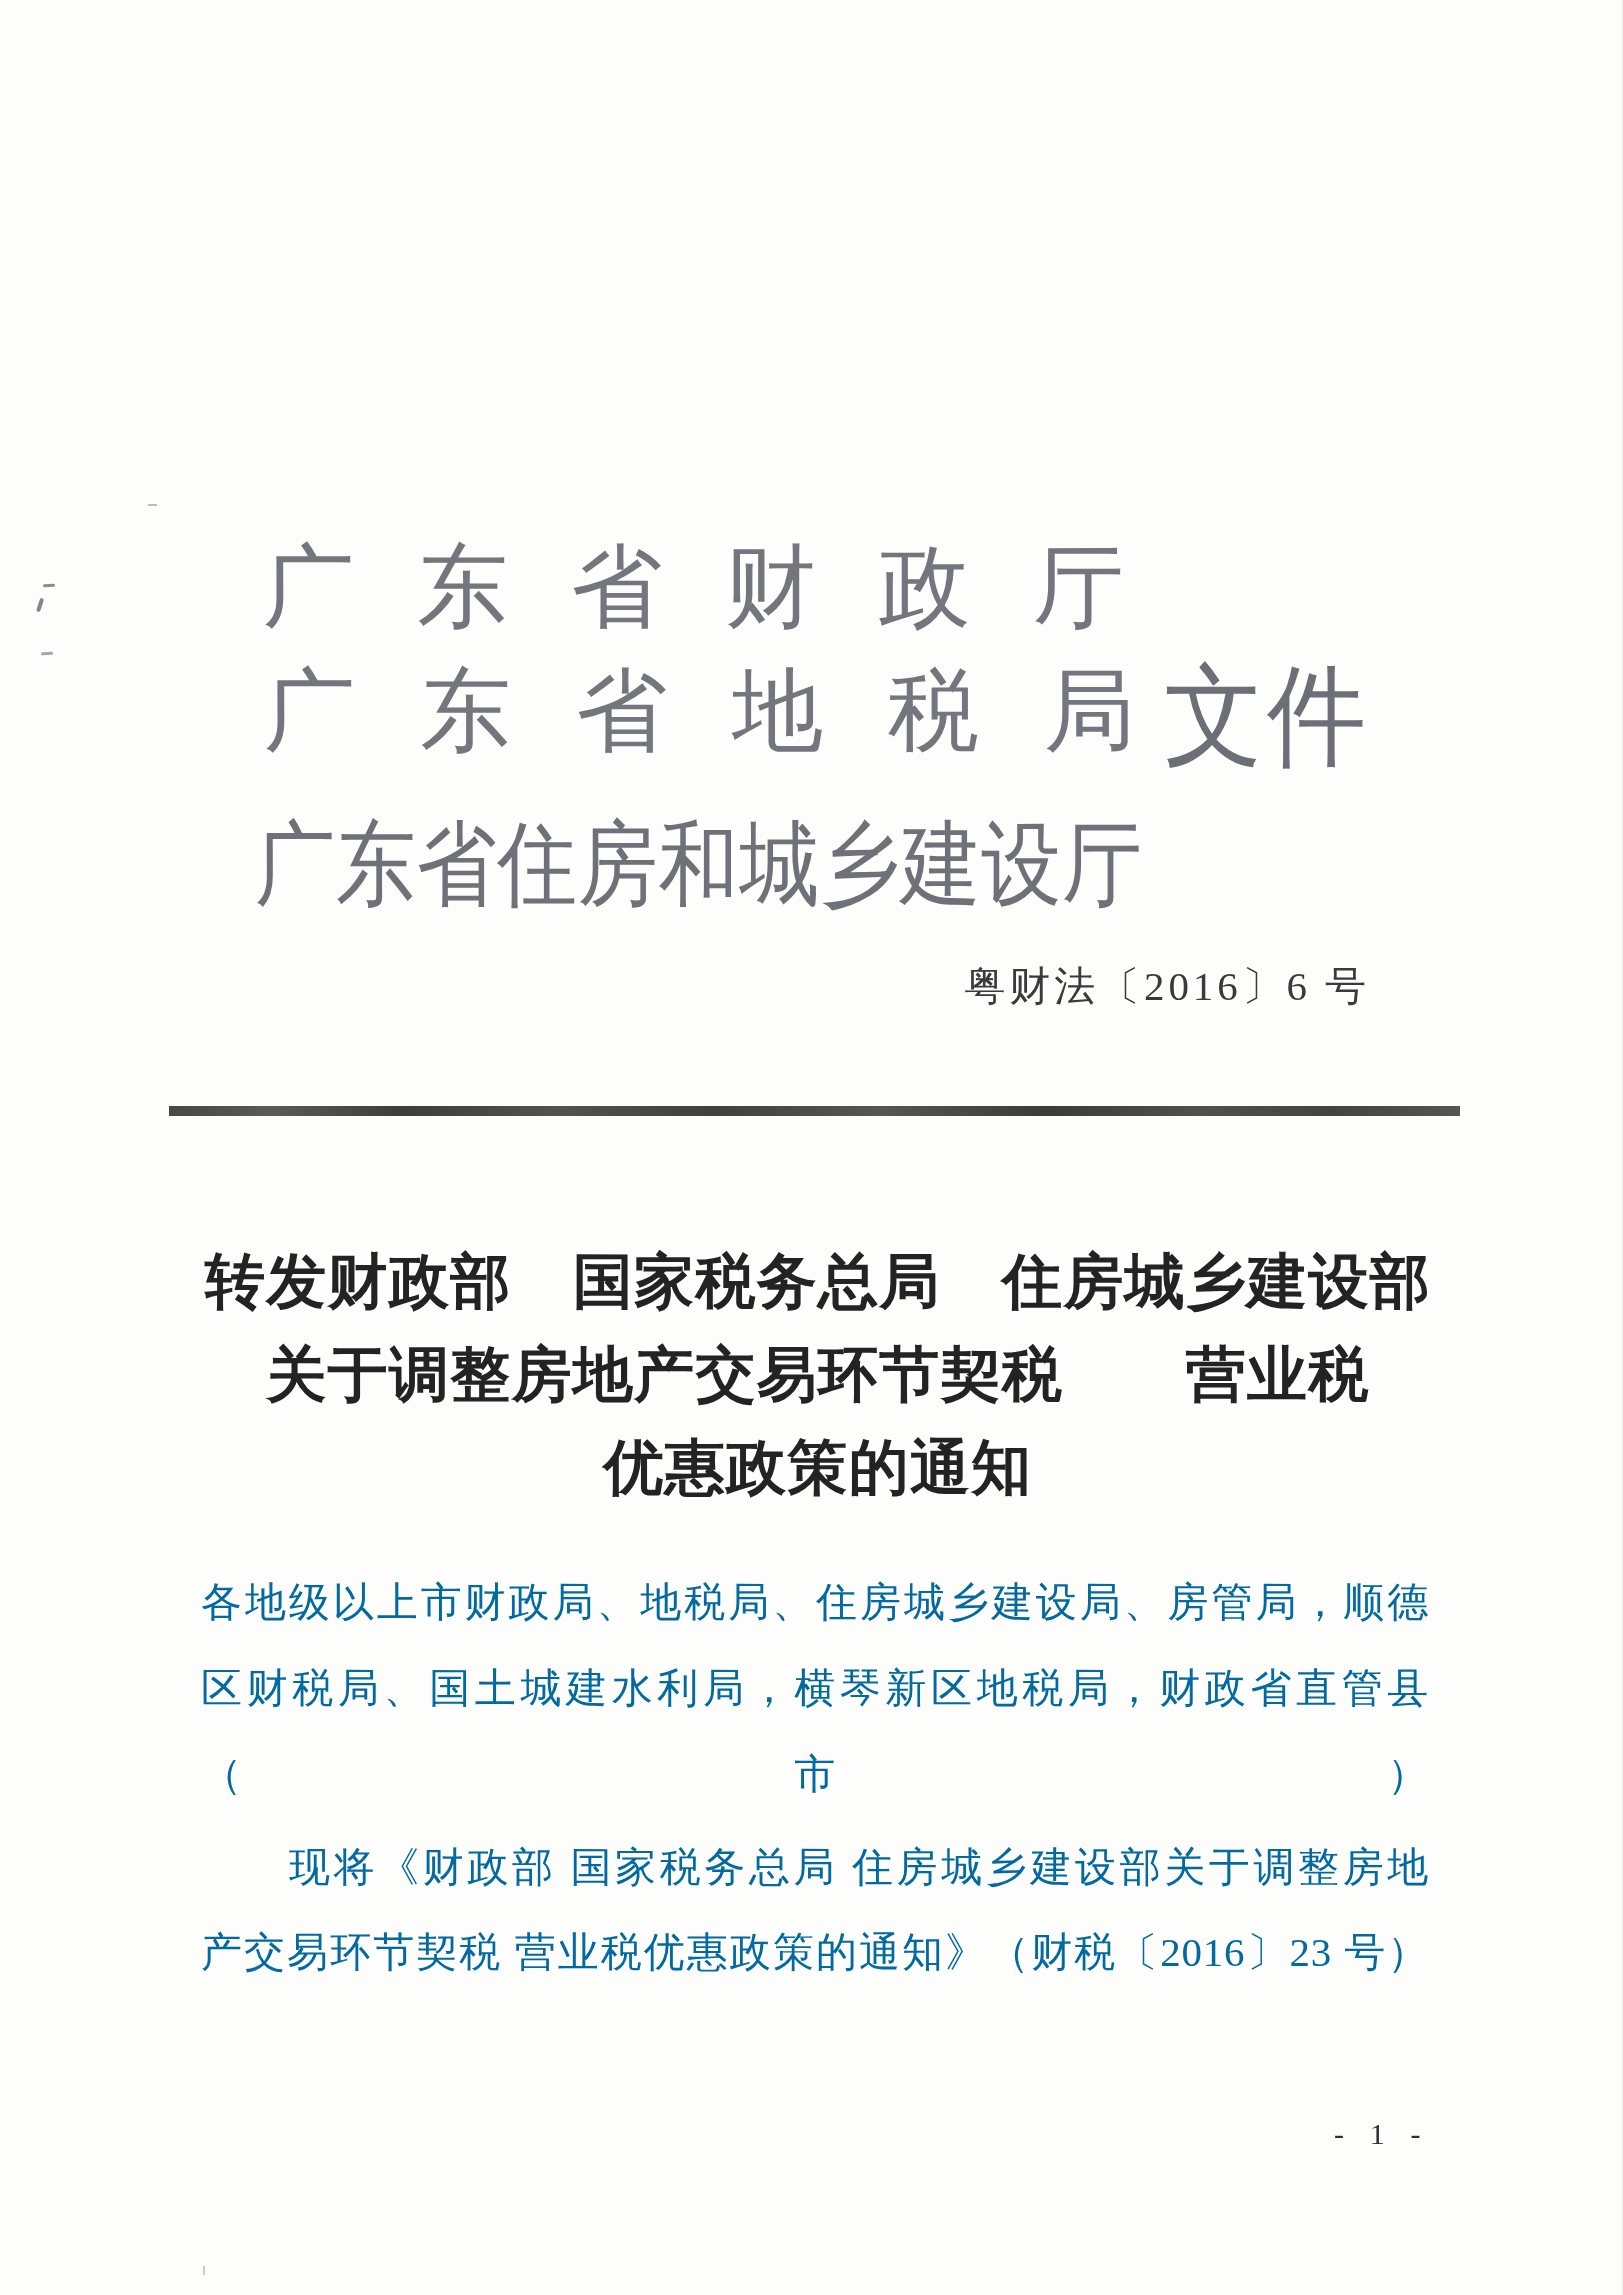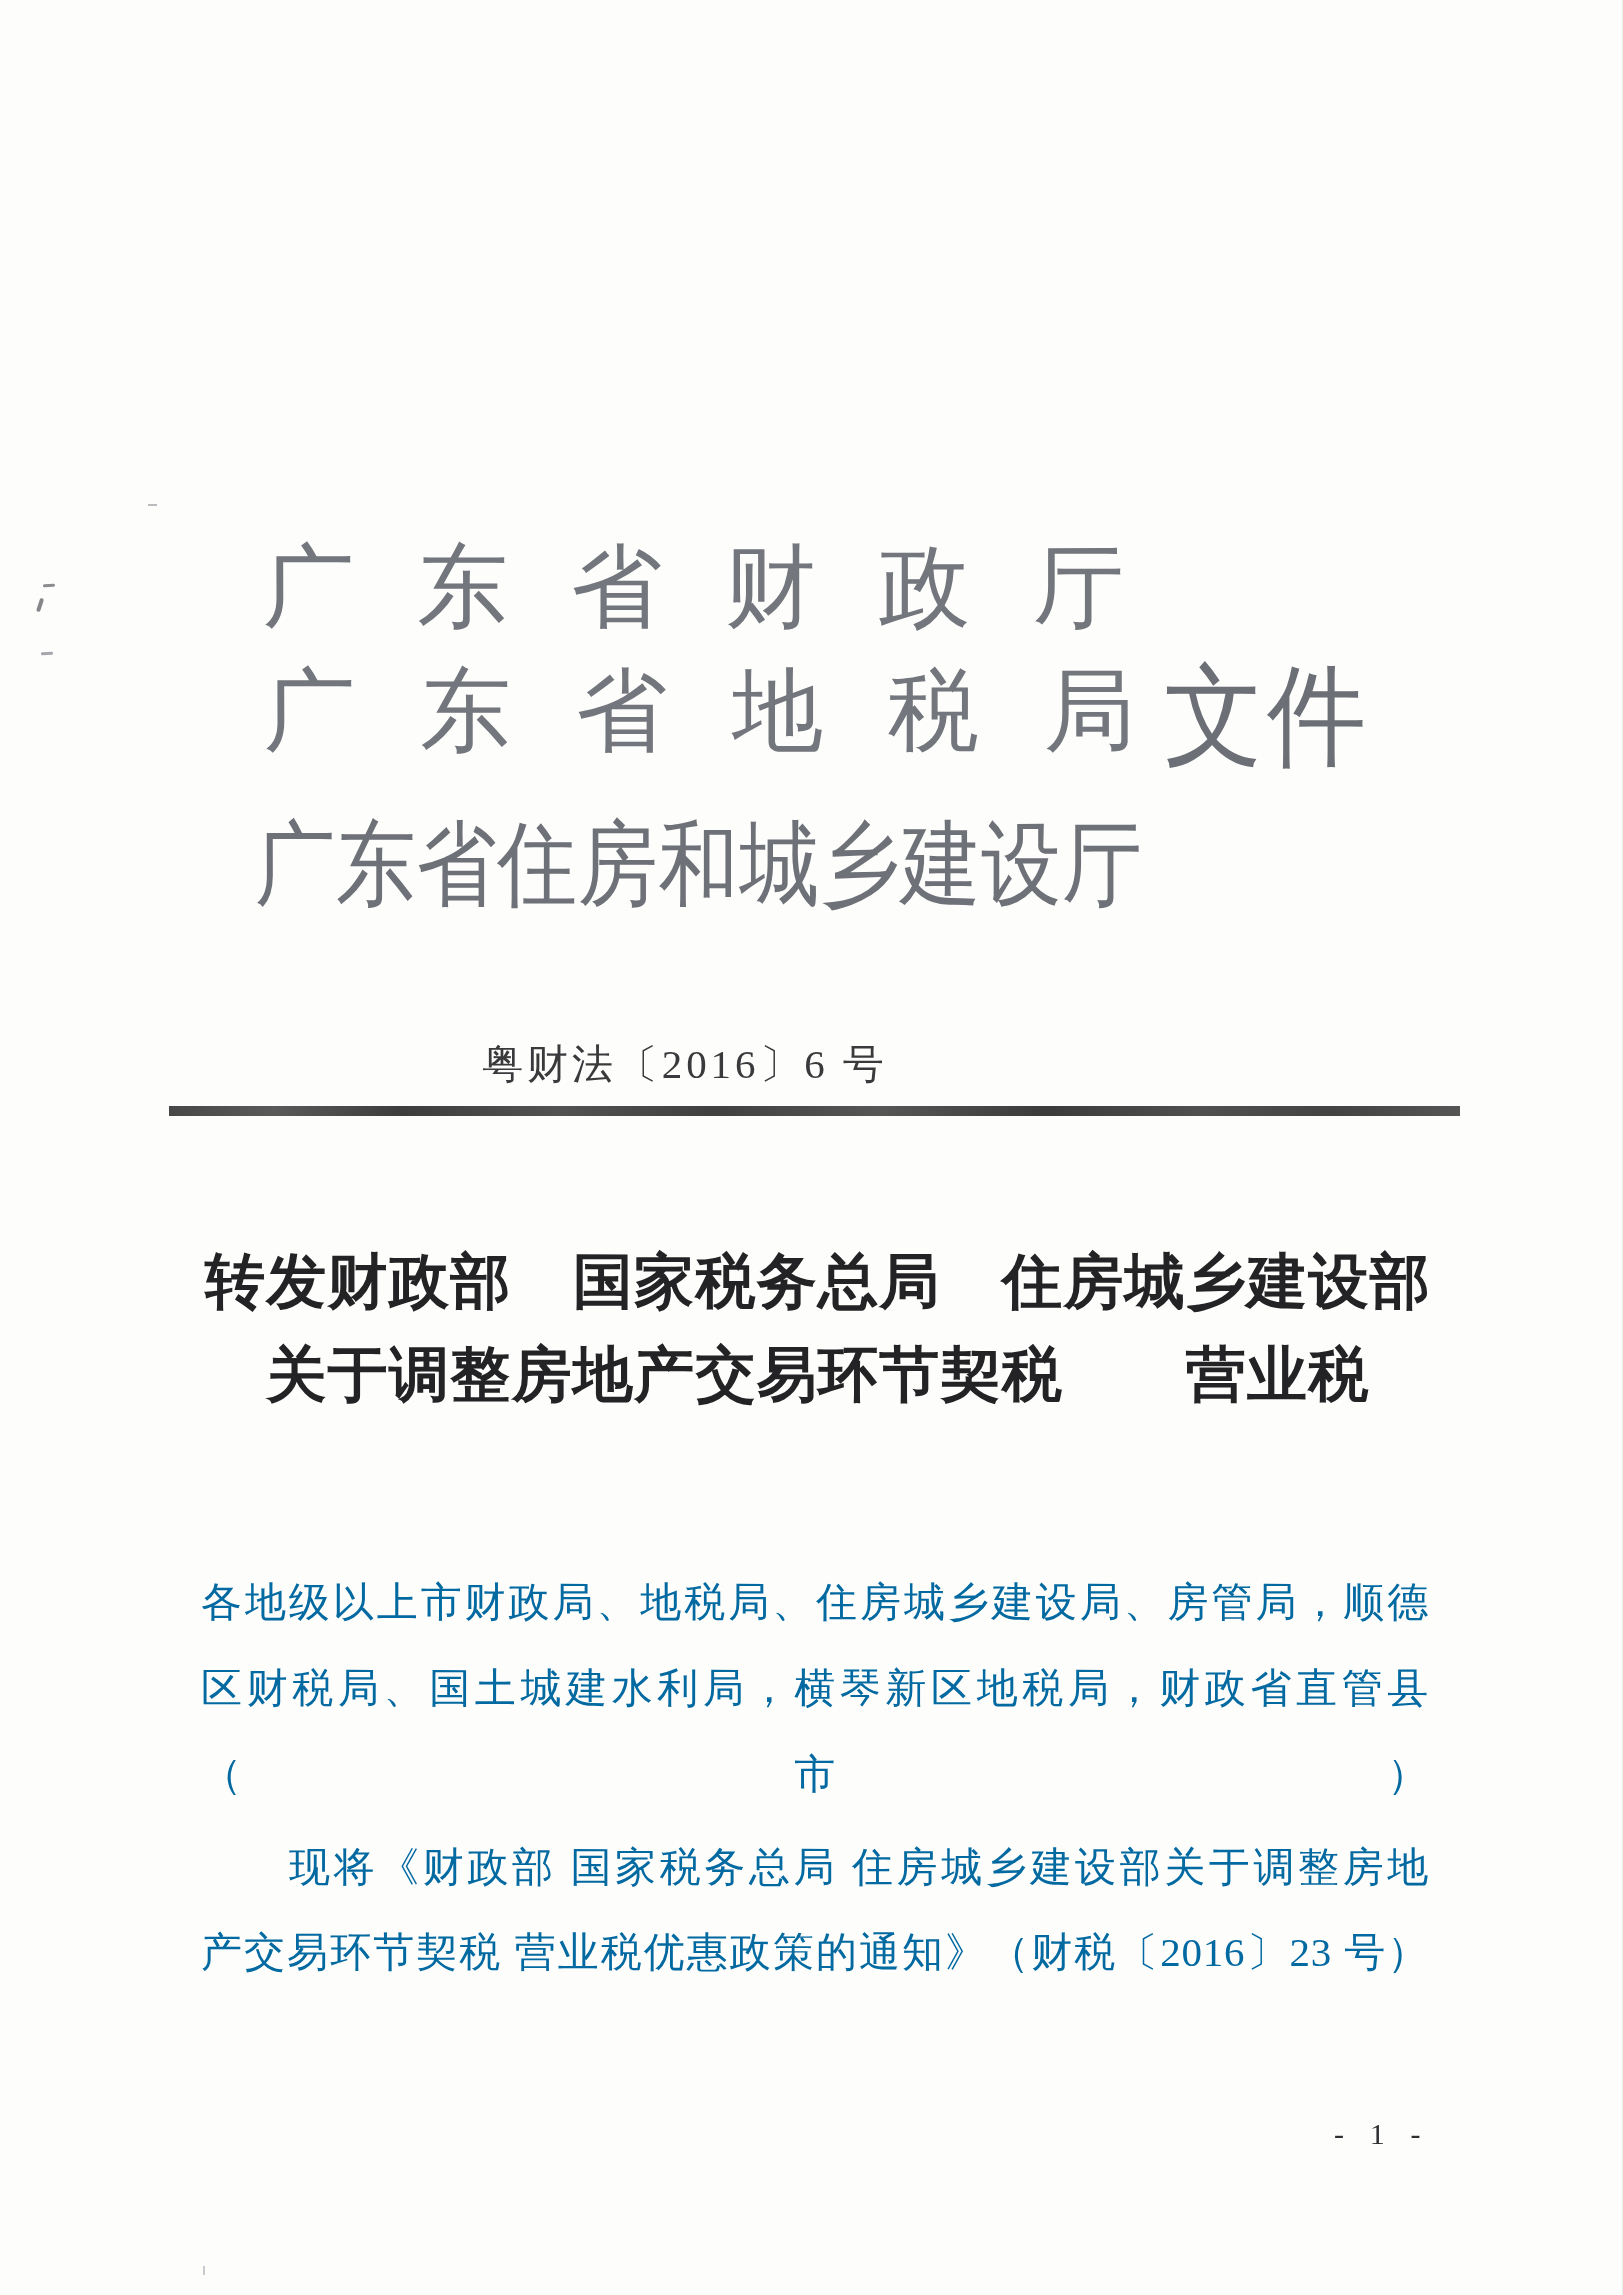--- a/index.html
+++ b/index.html
@@ -51,22 +51,22 @@
     font-size: 80px;
     letter-spacing: 0.7px;
     transform: scaleY(1.16);
     transform-origin: left top;
     color: #6f7178;
   }
   .doc-number {
     position: absolute;
     left: 0;
     width: 1370px;
-    top: 1044px;
-    text-align: center;
+    top: 966px;
+    text-align: right;
     font-size: 41px;
     letter-spacing: 3.9px;
     line-height: 1;
     color: #3a3a3d;
   }
   .rule {
     position: absolute;
     left: 169px;
     top: 1106px;
     width: 1291px;
@@ -143,20 +143,21 @@
 
   <div class="lh lh3">广东省住房和城乡建设厅</div>
 
   <div class="doc-number">粤财法〔2016〕6 号</div>
 
   <div class="rule"></div>
 
   <div class="title">
     <div>转发财政部　国家税务总局　住房城乡建设部</div>
     <div>关于调整房地产交易环节契税　　营业税</div>
+    <div>优惠政策的通知</div>
   </div>
 
   <div class="bl r1 just">各地级以上市财政局、地税局、住房城乡建设局、房管局，顺德</div>
   <div class="bl r2 just">区财税局、国土城建水利局，横琴新区地税局，财政省直管县（市）</div>
 
   <div class="bl p1 just">现将《财政部 国家税务总局 住房城乡建设部关于调整房地</div>
   <div class="bl p2 just">产交易环节契税 营业税优惠政策的通知》（财税〔2016〕23 号）</div>
 
   <div class="page-num">- 1 -</div>
 

